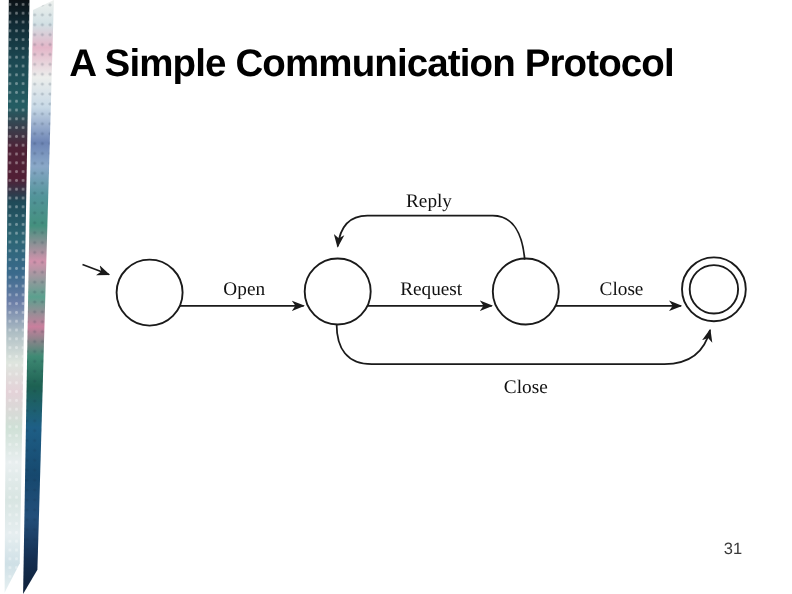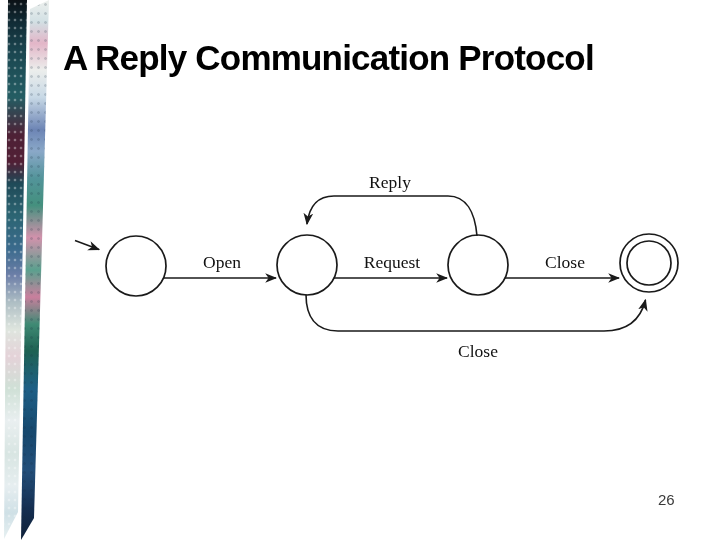--- a/index.html
+++ b/index.html
@@ -66,21 +66,21 @@
   }
 </style>
 </head>
 <body>
 
 <div class="slide">
 
   <div class="strip strip-left"></div>
   <div class="strip strip-right"></div>
 
-  <h1 class="title">A Reply Communication Protocol</h1>
+  <h1 class="title">A Simple Communication Protocol</h1>
 
   <svg class="diagram" viewBox="0 0 720 540" xmlns="http://www.w3.org/2000/svg">
     <defs>
       <marker id="arw" viewBox="0 0 10 8" refX="9" refY="4" markerWidth="12" markerHeight="10" markerUnits="userSpaceOnUse" orient="auto">
         <path d="M0,0 L10,4 L0,8 L2.8,4 Z" fill="#1a1a1a"></path>
       </marker>
     </defs>
 
     <path class="edge" d="M75,240.5 L99,249.5" marker-end="url(#arw)"></path>
 
@@ -96,15 +96,15 @@
     <path class="edge" d="M477,236 C475,212 466,196 448,196 L334,196 C317,196 309,207 307,224" marker-end="url(#arw)"></path>
     <path class="edge" d="M306,294.5 C306,316 315,331 338,331 L604,331 C629,331 641,318 645.5,300" marker-end="url(#arw)"></path>
 
     <text x="222" y="268">Open</text>
     <text x="392" y="268">Request</text>
     <text x="390" y="188">Reply</text>
     <text x="565" y="268">Close</text>
     <text x="478" y="357">Close</text>
   </svg>
 
-  <div class="pagenum">26</div>
+  <div class="pagenum">31</div>
 
 </div>
 
 </body></html>

